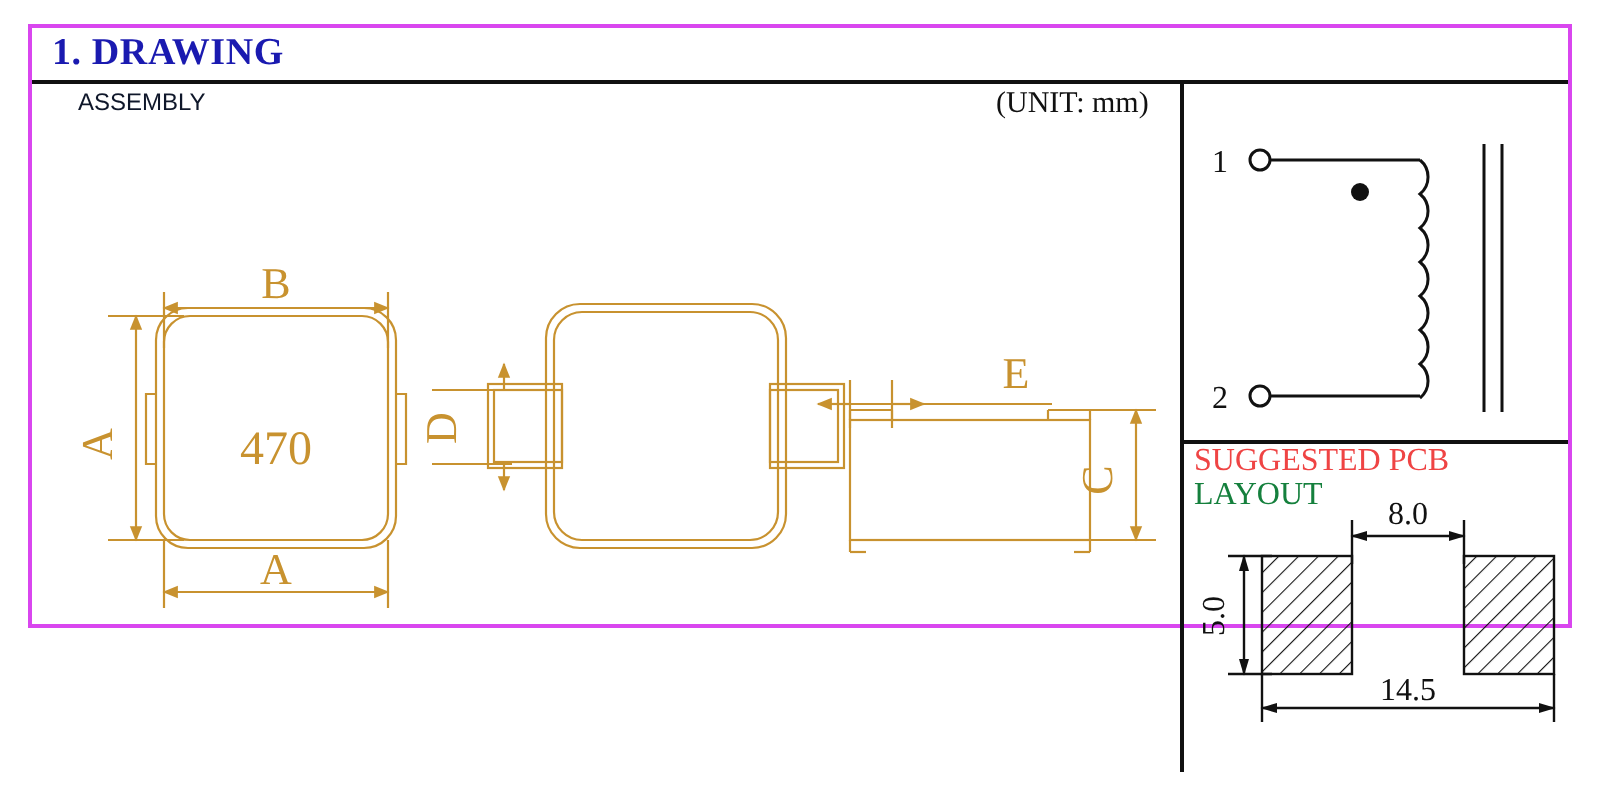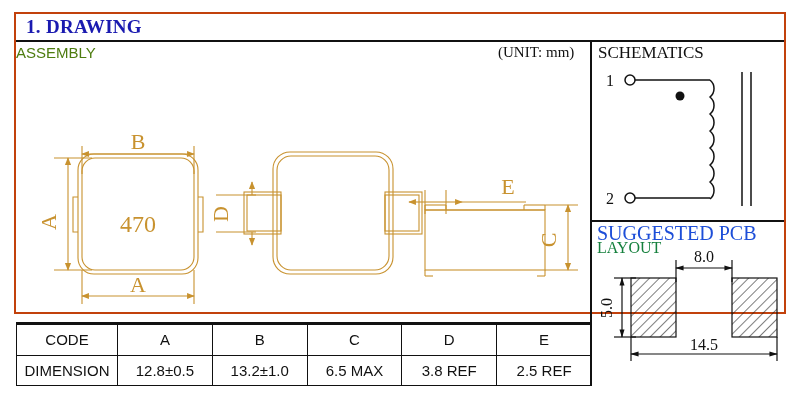--- a/index.html
+++ b/index.html
@@ -15,21 +15,21 @@
     position: relative;
   }
 
   
   #sheet {
     position: absolute;
     left: 14px;
     top: 12px;
     width: 772px;
     height: 302px;
-    border: 2px solid #c2410c;
+    border: 2px solid #d946ef;
     box-sizing: border-box;
     background: #ffffff;
   }
 
   
   #title-band {
     position: absolute;
     left: 0; top: 0;
     width: 100%;
     height: 28px;
@@ -52,23 +52,23 @@
     position: absolute;
     left: 0;
     top: 28px;
     width: 576px;
     height: 344px;
     border-right: 2px solid #111111;
     box-sizing: border-box;
   }
   #assembly-label {
     position: absolute;
-    left: 0; top: 2px;
-    font-size: 15px;
-    color: #4d7c0f;
+    left: 23px; top: 2px;
+    font-size: 12px;
+    color: #0f172a;
     font-family: "Liberation Sans", sans-serif;
     white-space: nowrap;
   }
   #unit-label {
     position: absolute;
     left: 442px; top: 2px;
     font-size: 15px;
     color: #111;
     font-family: "Liberation Serif", serif;
     white-space: nowrap;
@@ -150,22 +150,22 @@
     position: absolute;
     left: 0; top: 180px;
     width: 192px;
     height: 164px;
     box-sizing: border-box;
   }
   #pcb-title-1 {
     position: absolute;
     left: 5px; top: 0px;
     font-family: "Liberation Serif", serif;
-    font-size: 20px;
-    color: #1d4ed8;
+    font-size: 16px;
+    color: #ef4444;
     white-space: nowrap;
   }
   #pcb-title-2 {
     position: absolute;
     left: 5px; top: 17px;
     font-family: "Liberation Serif", serif;
     font-size: 16px;
     color: #15803d;
     white-space: nowrap;
   }
@@ -272,48 +272,25 @@
         <line x1="446" y1="160" x2="510" y2="160"></line>
         <text class="dwg-txt" x="492" y="152" font-size="22" text-anchor="middle" stroke="none">E</text>
 
         <line x1="529" y1="163" x2="562" y2="163"></line>
         <line x1="529" y1="228" x2="562" y2="228"></line>
         <line x1="552" y1="163" x2="552" y2="228" marker-start="url(#arrInS)" marker-end="url(#arrIn)"></line>
         <text class="dwg-txt" x="540" y="198" font-size="22" text-anchor="middle" stroke="none" transform="rotate(-90 540 198)">C</text>
       </g>
     </svg>
 
-    <div id="dim-table">
-      <table>
-        <tbody>
-            <tr class="r-head">
-          <td class="hdr-lbl">CODE</td>
-          <td>A</td>
-          <td>B</td>
-          <td>C</td>
-          <td>D</td>
-          <td>E</td>
-        </tr>
-        <tr class="r-dim">
-          <td class="dim-lbl">DIMENSION</td>
-          <td>12.8±0.5</td>
-          <td>13.2±1.0</td>
-          <td>6.5 MAX</td>
-          <td>3.8 REF</td>
-          <td>2.5 REF</td>
-        </tr>
-      </tbody>
-        </table>
-    </div>
   </div>
 
   <div id="right-col">
 
     <div id="sch-panel">
-      <div id="sch-title">SCHEMATICS</div>
       <svg id="sch-svg" viewBox="0 0 192 156">
         <g stroke="#111111" stroke-width="1.5" fill="none">
 
           <circle cx="38" cy="16" r="5" fill="#ffffff"></circle>
           <line x1="43" y1="16" x2="118" y2="16"></line>
 
           <circle cx="38" cy="134" r="5" fill="#ffffff"></circle>
           <line x1="43" y1="134" x2="118" y2="134"></line>
 
           <path d="M118,16

